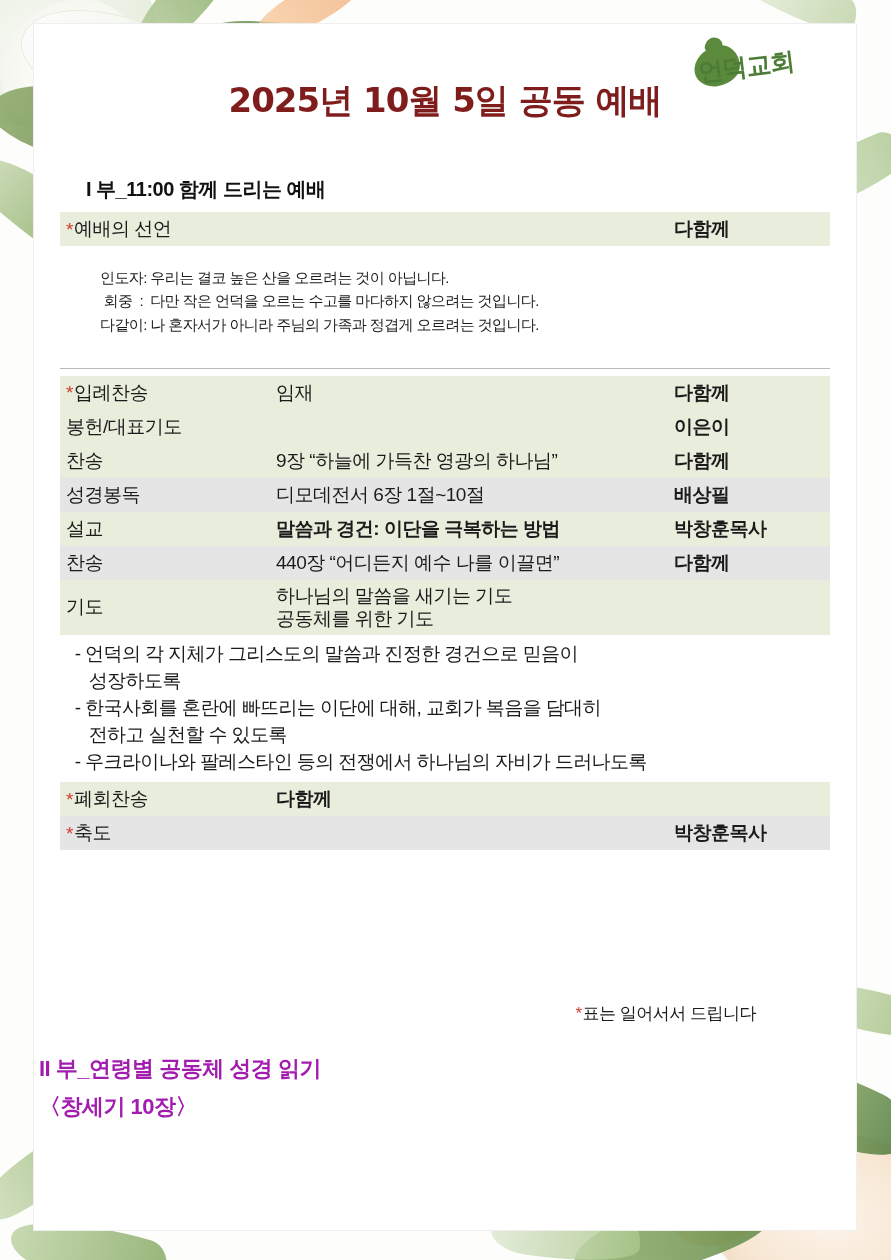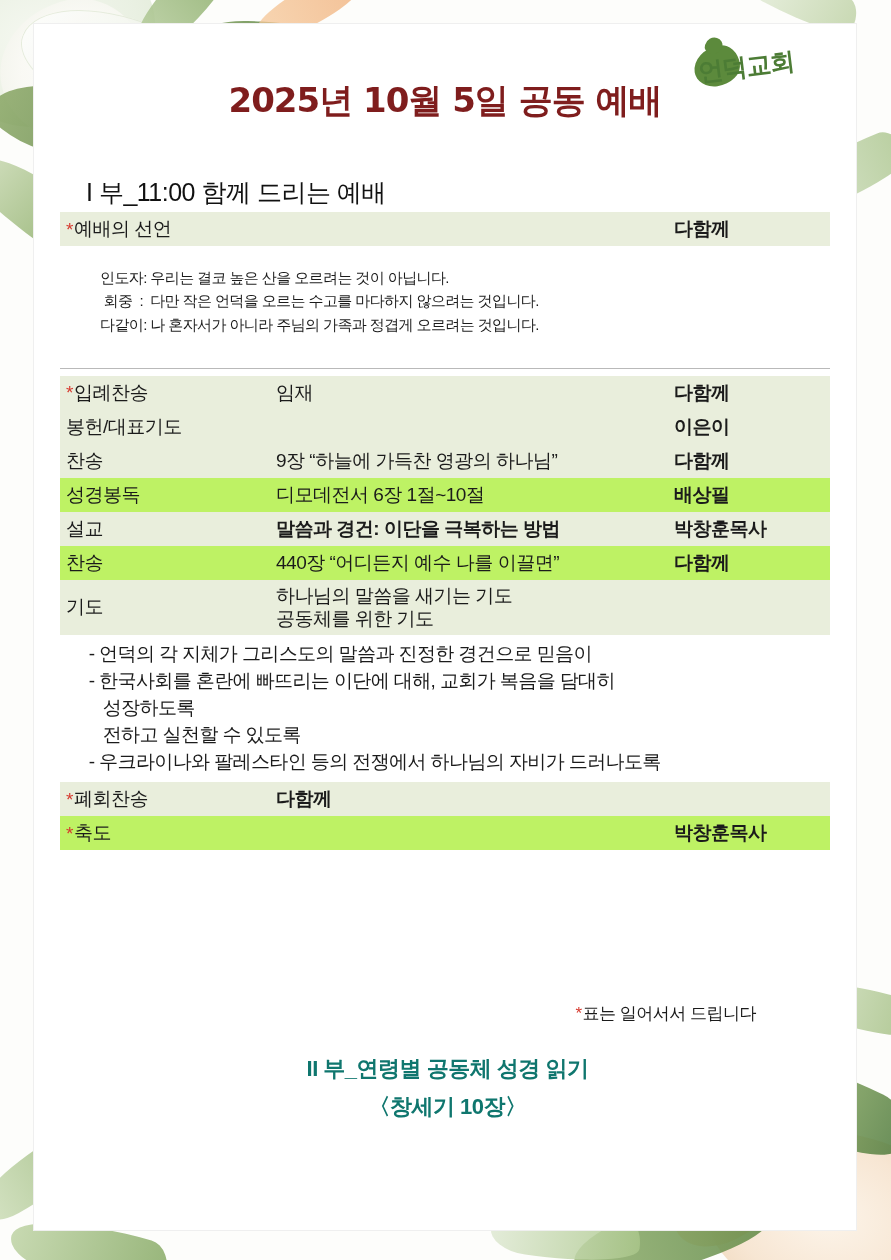--- a/index.html
+++ b/index.html
@@ -57,65 +57,65 @@
   .logo-text{position:absolute;left:8px;top:10px;width:128px;font-size:25px;color:#4c7c35;font-weight:700;letter-spacing:-1px;transform:rotate(-7deg);white-space:nowrap;}
 
   .title{
     position:absolute;left:0;right:0;top:54px;text-align:center;
     font-size:34px;font-weight:700;color:#7f1d1d;letter-spacing:-1px;
     font-family:"DejaVu Sans","Liberation Sans",sans-serif;
   }
 
   .part1{
     position:absolute;left:52px;top:152px;
-    font-size:25px;font-weight:400;color:#111;letter-spacing:-.5px;
+    font-size:20px;font-weight:700;color:#111;letter-spacing:-.5px;
   }
 
   
   .order{position:absolute;left:26px;top:188px;width:770px;}
   .row{
     display:flex;align-items:center;
     min-height:30px;padding:4px 6px;
     font-size:19px;color:#1b1b1b;letter-spacing:-.5px;
     box-sizing:border-box;
   }
   .row.shade{background:#e9eedc;}
-  .row.plain{background:#bef264;}
+  .row.plain{background:#e5e5e5;}
   .c-left{width:210px;display:flex;align-items:center;white-space:nowrap;}
   .c-mid{flex:1;white-space:pre-line;line-height:1.25;}
   .c-right{width:150px;white-space:nowrap;font-weight:bold;}
   .star{color:#d63a2f;font-size:19px;margin-right:1px;line-height:1;}
   .bold{font-weight:700;}
 
   
   .resp{
     position:absolute;left:26px;top:250px;width:770px;
     padding:14px 40px 12px 40px;box-sizing:border-box;
     font-size:15px;color:#1b1b1b;line-height:1.55;letter-spacing:-.6px;
   }
   .resp .line{white-space:pre;}
   .rule{position:absolute;left:26px;width:770px;height:1px;background:#b9b9b9;}
 
   
   .prayers{
-    position:absolute;left:38px;width:770px;
+    position:absolute;left:24px;width:770px;
     padding:4px 10px 4px 12px;box-sizing:border-box;
     font-size:19px;color:#1b1b1b;line-height:1.42;letter-spacing:-.6px;
   }
   .prayers .p-line{white-space:pre;}
 
   .note{
     position:absolute;right:100px;top:978px;
     font-size:17px;color:#1b1b1b;letter-spacing:-.5px;
   }
   .note .star{font-size:17px;}
 
   .part2{
-    position:absolute;left:5px;right:0;top:1030px;text-align:center;
-    font-size:22px;font-weight:700;color:#0f766e;letter-spacing:-.5px;
+    position:absolute;left:5px;right:0;top:1030px;
+    font-size:22px;font-weight:700;color:#a21caf;letter-spacing:-.5px;
   }
   .part2 .sub{display:block;margin-top:8px;font-size:22px;font-weight:700;}
 </style>
 </head>
 <body>
 
 <div class="bg">
   <div class="leaf tl-1"></div>
   <div class="leaf tl-lily"></div>
   <div class="leaf tl-2"></div>
@@ -222,22 +222,22 @@
           <span>기도</span>
         </div>
         <div class="c-mid">하나님의 말씀을 새기는 기도
 공동체를 위한 기도</div>
         <div class="c-right"></div>
       </div>
     </div>
 
   <div class="prayers" id="prayer-block" style="top: 613.172px;">
       <div class="p-line"> - 언덕의 각 지체가 그리스도의 말씀과 진정한 경건으로 믿음이</div>
+      <div class="p-line">    성장하도록</div>
       <div class="p-line"> - 한국사회를 혼란에 빠뜨리는 이단에 대해, 교회가 복음을 담대히</div>
-      <div class="p-line">    성장하도록</div>
       <div class="p-line">    전하고 실천할 수 있도록</div>
       <div class="p-line"> - 우크라이나와 팔레스타인 등의 전쟁에서 하나님의 자비가 드러나도록</div>
     </div>
 
   <div class="order" id="tail-rows" style="top: 758.016px;">
       <div class="row shade">
         <div class="c-left">
           <span class="star">*</span>
           <span>폐회찬송</span>
         </div>

